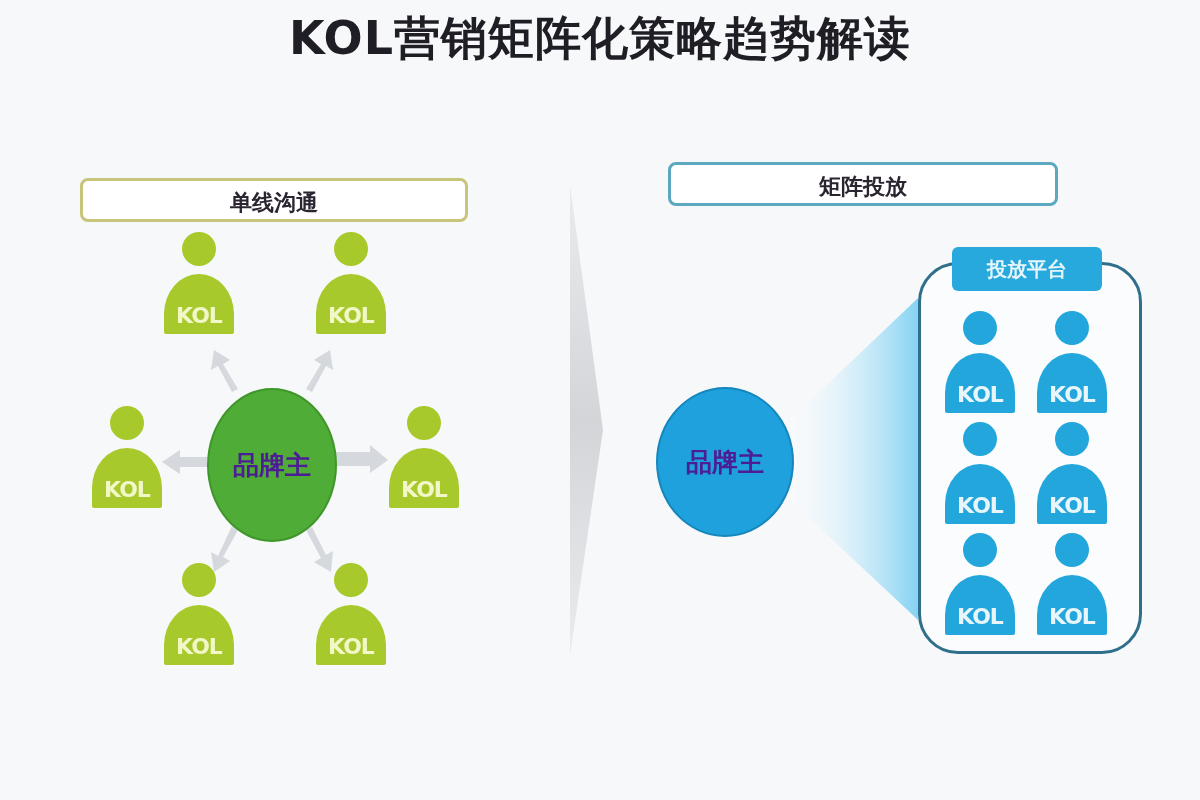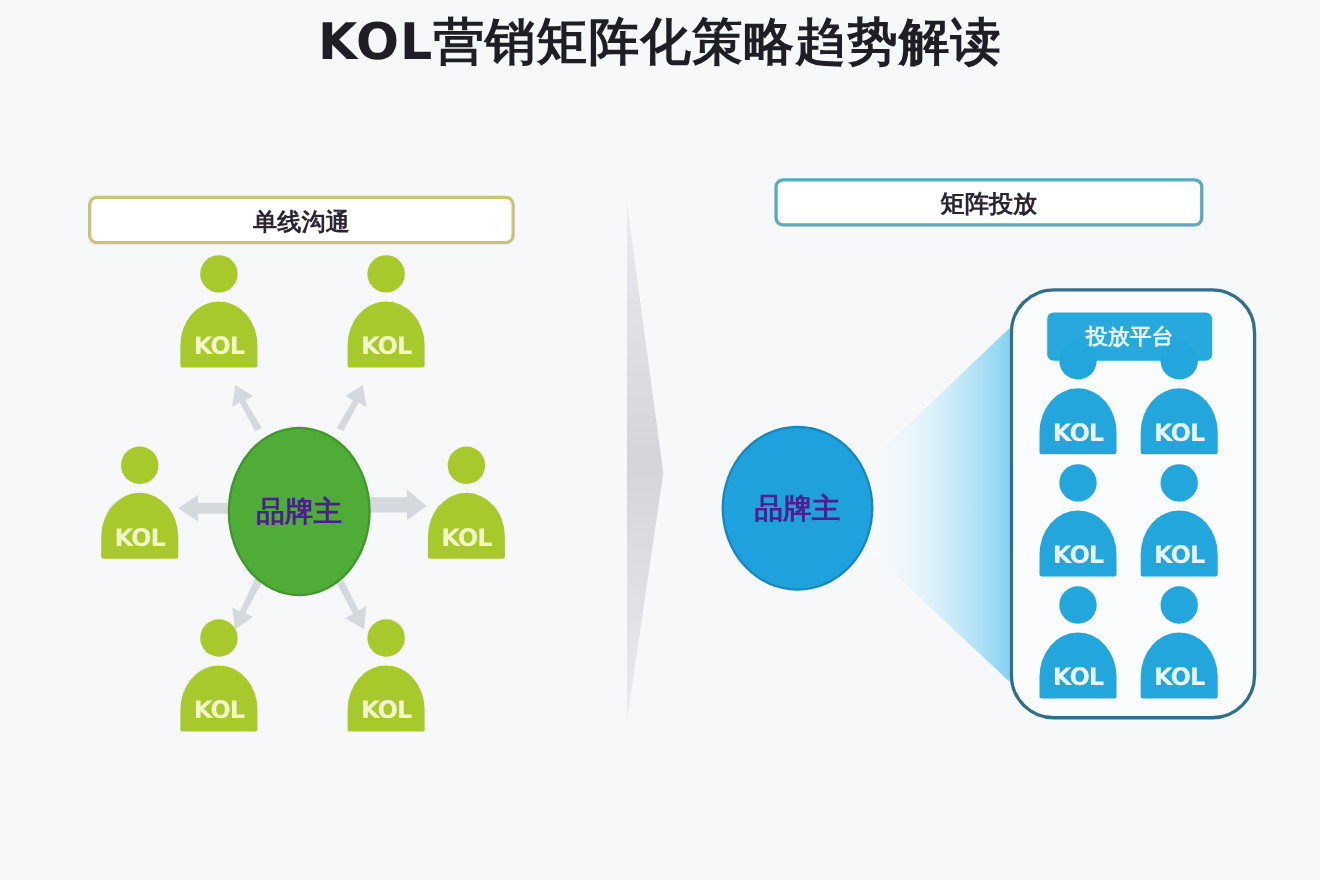--- a/index.html
+++ b/index.html
@@ -11,21 +11,21 @@
   .title {
     position: absolute; left: 0; top: 8px; width: 1200px; text-align: center;
     font-size: 46px; font-weight: bold; color: #1e1e24; letter-spacing: 1px;
   }
   .panel-label {
     position: absolute; height: 44px; line-height: 44px; text-align: center;
     font-size: 22px; font-weight: bold; color: #2a2530; background: #fff;
     border-radius: 8px; box-sizing: border-box;
   }
   .panel-label.left { left: 80px; top: 162px; width: 388px; border: 3px solid #c8c47a; margin-top: 16px; }
-  .panel-label.right { left: 704px; top: 162px; width: 390px; border: 3px solid #5ba8c0; }
+  .panel-label.right { left: 668px; top: 162px; width: 390px; border: 3px solid #5ba8c0; }
 
   .kol { position: absolute; width: 70px; height: 110px; }
   .kol .head { position: absolute; left: 18px; top: 0; width: 34px; height: 34px; border-radius: 50%; }
   .kol .body {
     position: absolute; left: 0; top: 42px; width: 70px; height: 60px;
     border-radius: 35px 35px 2px 2px / 40px 40px 2px 2px;
     display: flex; align-items: flex-end; justify-content: center;
   }
   .kol .body span { font-size: 22px; font-weight: bold; margin-bottom: 6px; letter-spacing: -1px; }
   .kol.green .head, .kol.green .body { background: #a8c92b; }
@@ -43,21 +43,21 @@
   .divider { position: absolute; left: 570px; top: 185px; }
   .arrows { position: absolute; left: 0; top: 0; }
 
   .platform-frame {
     position: absolute; left: 918px; top: 262px; width: 224px; height: 392px;
     border: 3px solid #2f6f8a; border-radius: 40px; box-sizing: border-box; background: rgba(255,255,255,0.6);
   }
   .platform-tab {
     position: absolute; left: 952px; top: 247px; width: 150px; height: 44px; line-height: 44px;
     background: #27a9de; border-radius: 6px; text-align: center;
-    font-size: 20px; font-weight: bold; color: #e6f6fc; margin-top: 37px;
+    font-size: 20px; font-weight: bold; color: #e6f6fc;
   }
 </style>
 </head>
 <body>
 
 <div class="title">KOL营销矩阵化策略趋势解读</div>
 
 <div class="panel-label left">单线沟通</div>
 
 <svg class="arrows" width="600" height="800" viewBox="0 0 600 800">

